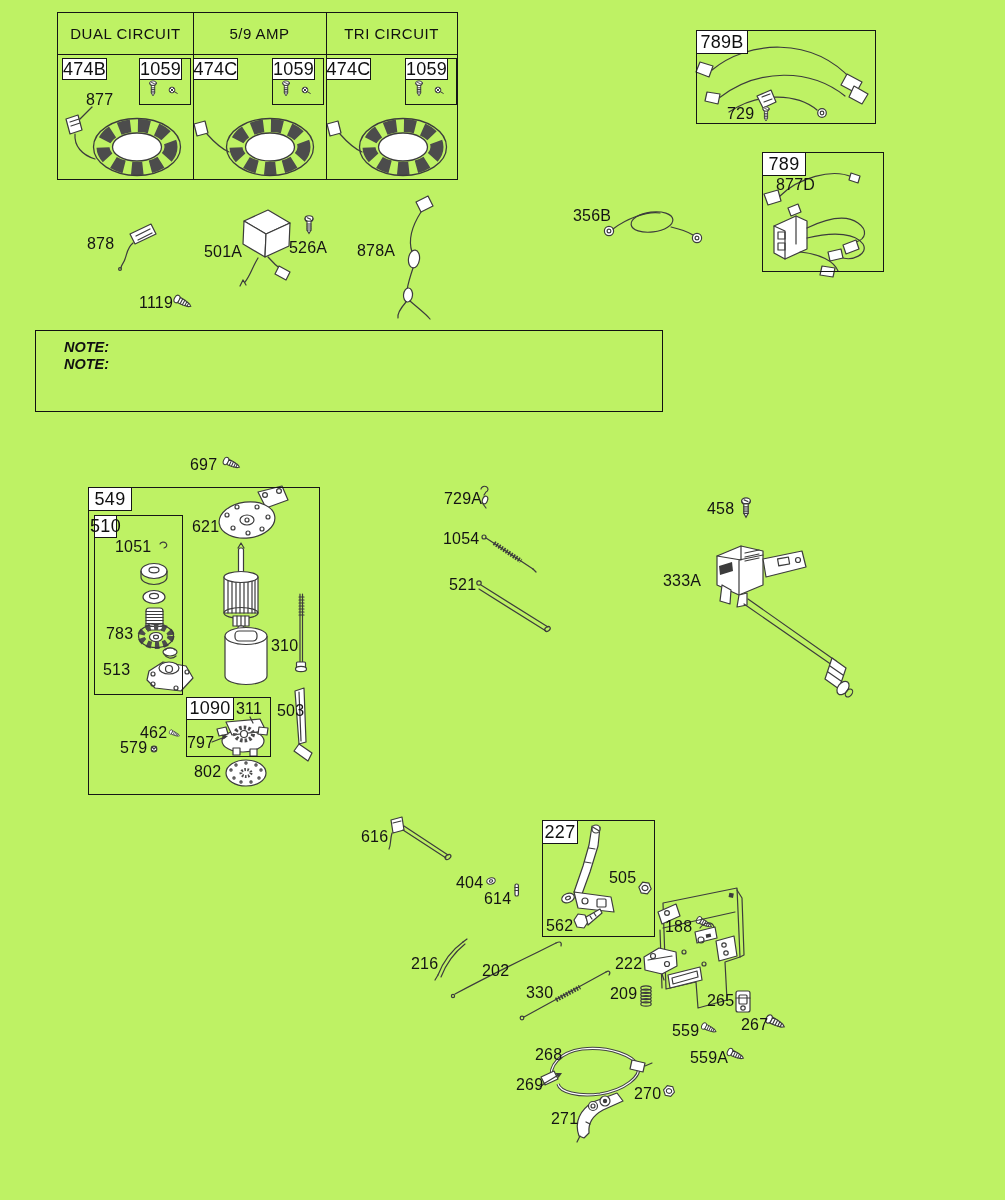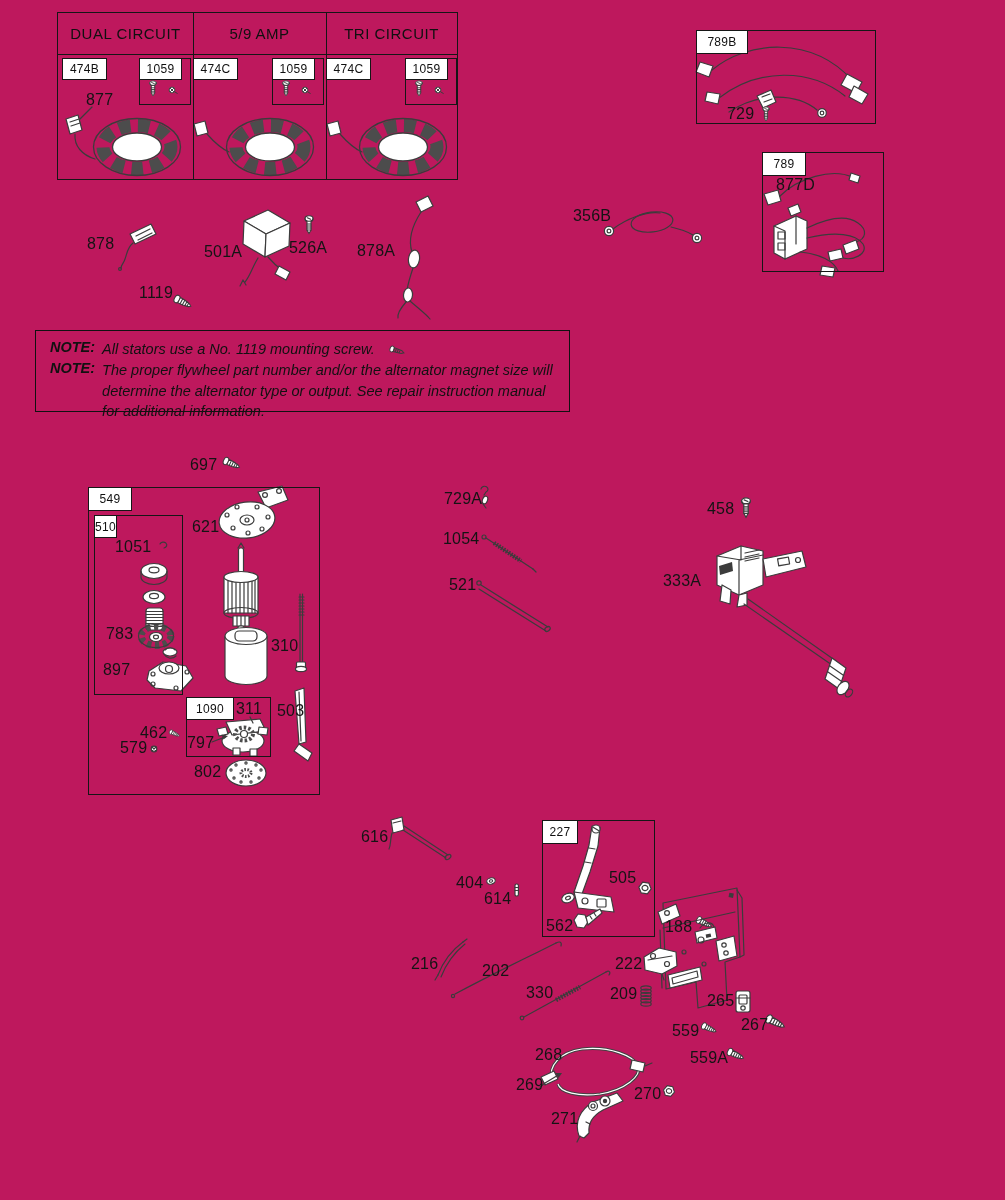--- a/index.html
+++ b/index.html
@@ -1,28 +1,28 @@
 <!DOCTYPE html>
 <html><head>
 <meta charset="utf-8">
 <style>
   *{box-sizing:border-box;margin:0;padding:0}
   body{font-family:"Liberation Sans",sans-serif;background:#fff}
-  .canvas{position:relative;width:1005px;height:1200px;background:#be185d;overflow:hidden}
+  .canvas{position:relative;width:1005px;height:1200px;background:#bef264;overflow:hidden}
   .art{position:absolute;left:0;top:0;width:1005px;height:1200px}
   .s{fill:none;stroke:#3c3c3c;stroke-width:1.2;stroke-linecap:round;stroke-linejoin:round}
   .sw{fill:#fff;stroke:#3c3c3c;stroke-width:1.2;stroke-linejoin:round}
   .dk{fill:#3c3c3c;stroke:none}
   .frame{position:absolute;border:1.7px solid #161616;background:transparent}
-  .tag{position:absolute;border:1.5px solid #161616;background:#fff;display:flex;align-items:center;justify-content:center;font-size:12px;color:#101010;letter-spacing:.3px}
+  .tag{position:absolute;border:1.5px solid #161616;background:#fff;display:flex;align-items:center;justify-content:center;font-size:18px;color:#101010;letter-spacing:.3px}
   .co{position:absolute;font-size:16px;color:#141414;white-space:nowrap;letter-spacing:.2px}
   .hd{position:absolute;text-align:center;font-size:15px;color:#101010;letter-spacing:.5px}
   .vline{position:absolute;border-left:1.7px solid #161616}
   .hline{position:absolute;border-top:1.7px solid #161616}
-  .note-box{position:absolute;left:35px;top:330px;width:535px;height:82px;border:1.8px solid #111;padding:8px 8px 0 14px;color:#111}
+  .note-box{position:absolute;left:35px;top:330px;width:628px;height:82px;border:1.8px solid #111;padding:8px 8px 0 28px;color:#111}
   .note-row{display:flex;align-items:flex-start;margin-bottom:1px}
   .note-prefix{font-style:italic;font-weight:bold;font-size:14.5px;margin-right:7px;flex:0 0 auto}
   .note-body{font-style:italic;font-size:14.5px;line-height:1.4;max-width:456px}
   .inline-screw{vertical-align:middle;margin-left:14px}
 </style>
 </head>
 <body>
 
 <div class="canvas">
 
@@ -444,47 +444,40 @@
 
   <div class="frame" style="left:186px;top:697px;width:85px;height:60px;border-width:1.5px"></div>
   <div class="tag" style="left:186px;top:697px;width:48px;height:23px">1090</div>
 
   <div class="frame" style="left:542px;top:820px;width:113px;height:117px"></div>
   <div class="tag" style="left:542px;top:820px;width:36px;height:24px">227</div>
 
   <div class="note-box">
     <div class="note-row">
       <span class="note-prefix">NOTE:</span>
-      <span class="note-body"><span>All stators use a No. 1119 mounting screw.</span><svg class="inline-screw" width="18" height="10" viewBox="0 0 18 10">
-            <g transform="translate(3,4) rotate(18)">
-              <ellipse rx="2" ry="3" fill="#fff" stroke="#3c3c3c"></ellipse>
-              <path d="M2,-2 L10,-1.4 L12.5,0 L10,1.4 L2,2 Z M4,-2 V2 M6,-1.8 V1.8 M8,-1.6 V1.6" fill="none" stroke="#3c3c3c"></path>
-            </g>
-          </svg></span>
     </div>
     <div class="note-row">
       <span class="note-prefix">NOTE:</span>
-      <span class="note-body">The proper flywheel part number and/or the alternator magnet size will determine the alternator type or output. See repair instruction manual for additional information.</span>
     </div>
   </div>
 
   <div class="co" style="left:86px;top:91px">877</div>
   <div class="co" style="left:727px;top:105px">729</div>
   <div class="co" style="left:776px;top:176px">877D</div>
   <div class="co" style="left:573px;top:207px">356B</div>
   <div class="co" style="left:87px;top:235px">878</div>
   <div class="co" style="left:204px;top:243px">501A</div>
   <div class="co" style="left:289px;top:239px">526A</div>
   <div class="co" style="left:357px;top:242px">878A</div>
-  <div class="co" style="left:139px;top:284px">1119</div>
+  <div class="co" style="left:139px;top:294px">1119</div>
   <div class="co" style="left:190px;top:456px">697</div>
   <div class="co" style="left:192px;top:518px">621</div>
   <div class="co" style="left:115px;top:538px">1051</div>
   <div class="co" style="left:106px;top:625px">783</div>
-  <div class="co" style="left:103px;top:661px">897</div>
+  <div class="co" style="left:103px;top:661px">513</div>
   <div class="co" style="left:271px;top:637px">310</div>
   <div class="co" style="left:236px;top:700px">311</div>
   <div class="co" style="left:187px;top:734px">797</div>
   <div class="co" style="left:277px;top:702px">503</div>
   <div class="co" style="left:140px;top:724px">462</div>
   <div class="co" style="left:120px;top:739px">579</div>
   <div class="co" style="left:194px;top:763px">802</div>
   <div class="co" style="left:444px;top:490px">729A</div>
   <div class="co" style="left:443px;top:530px">1054</div>
   <div class="co" style="left:449px;top:576px">521</div>

